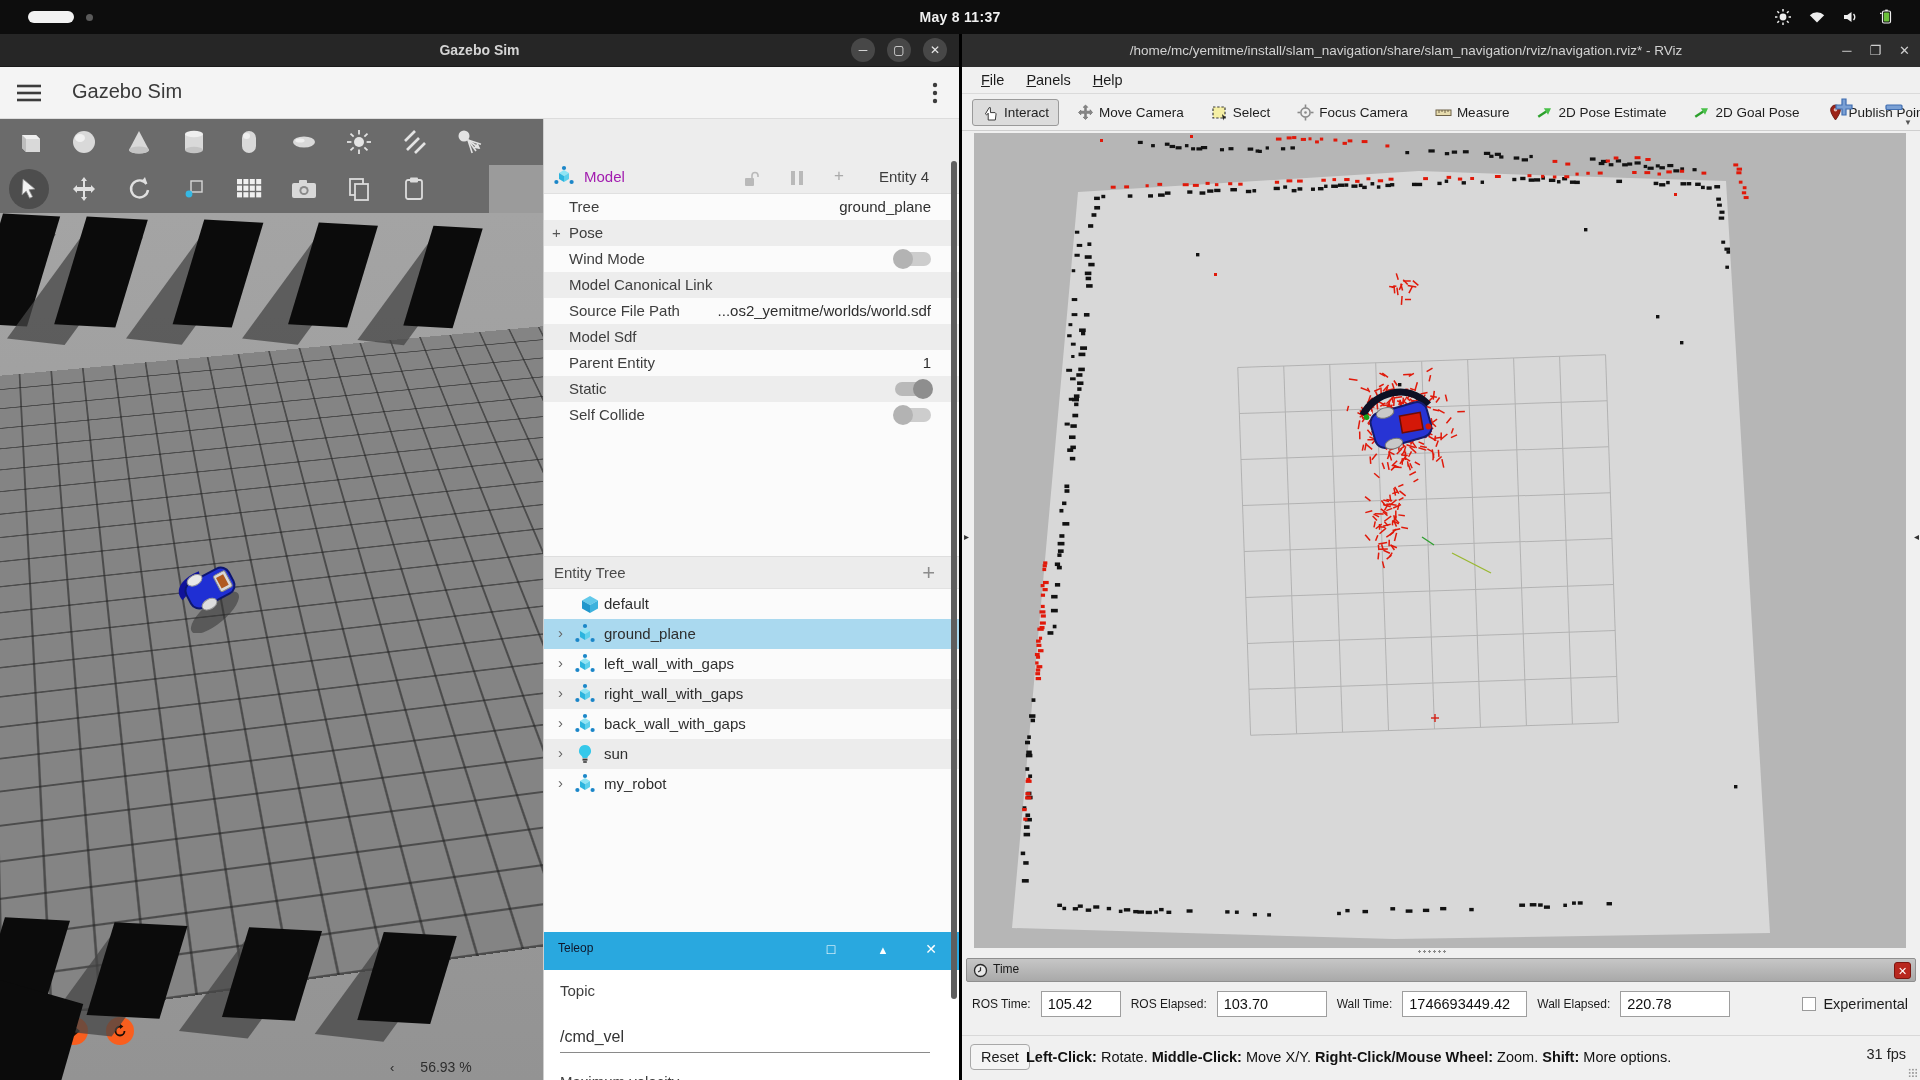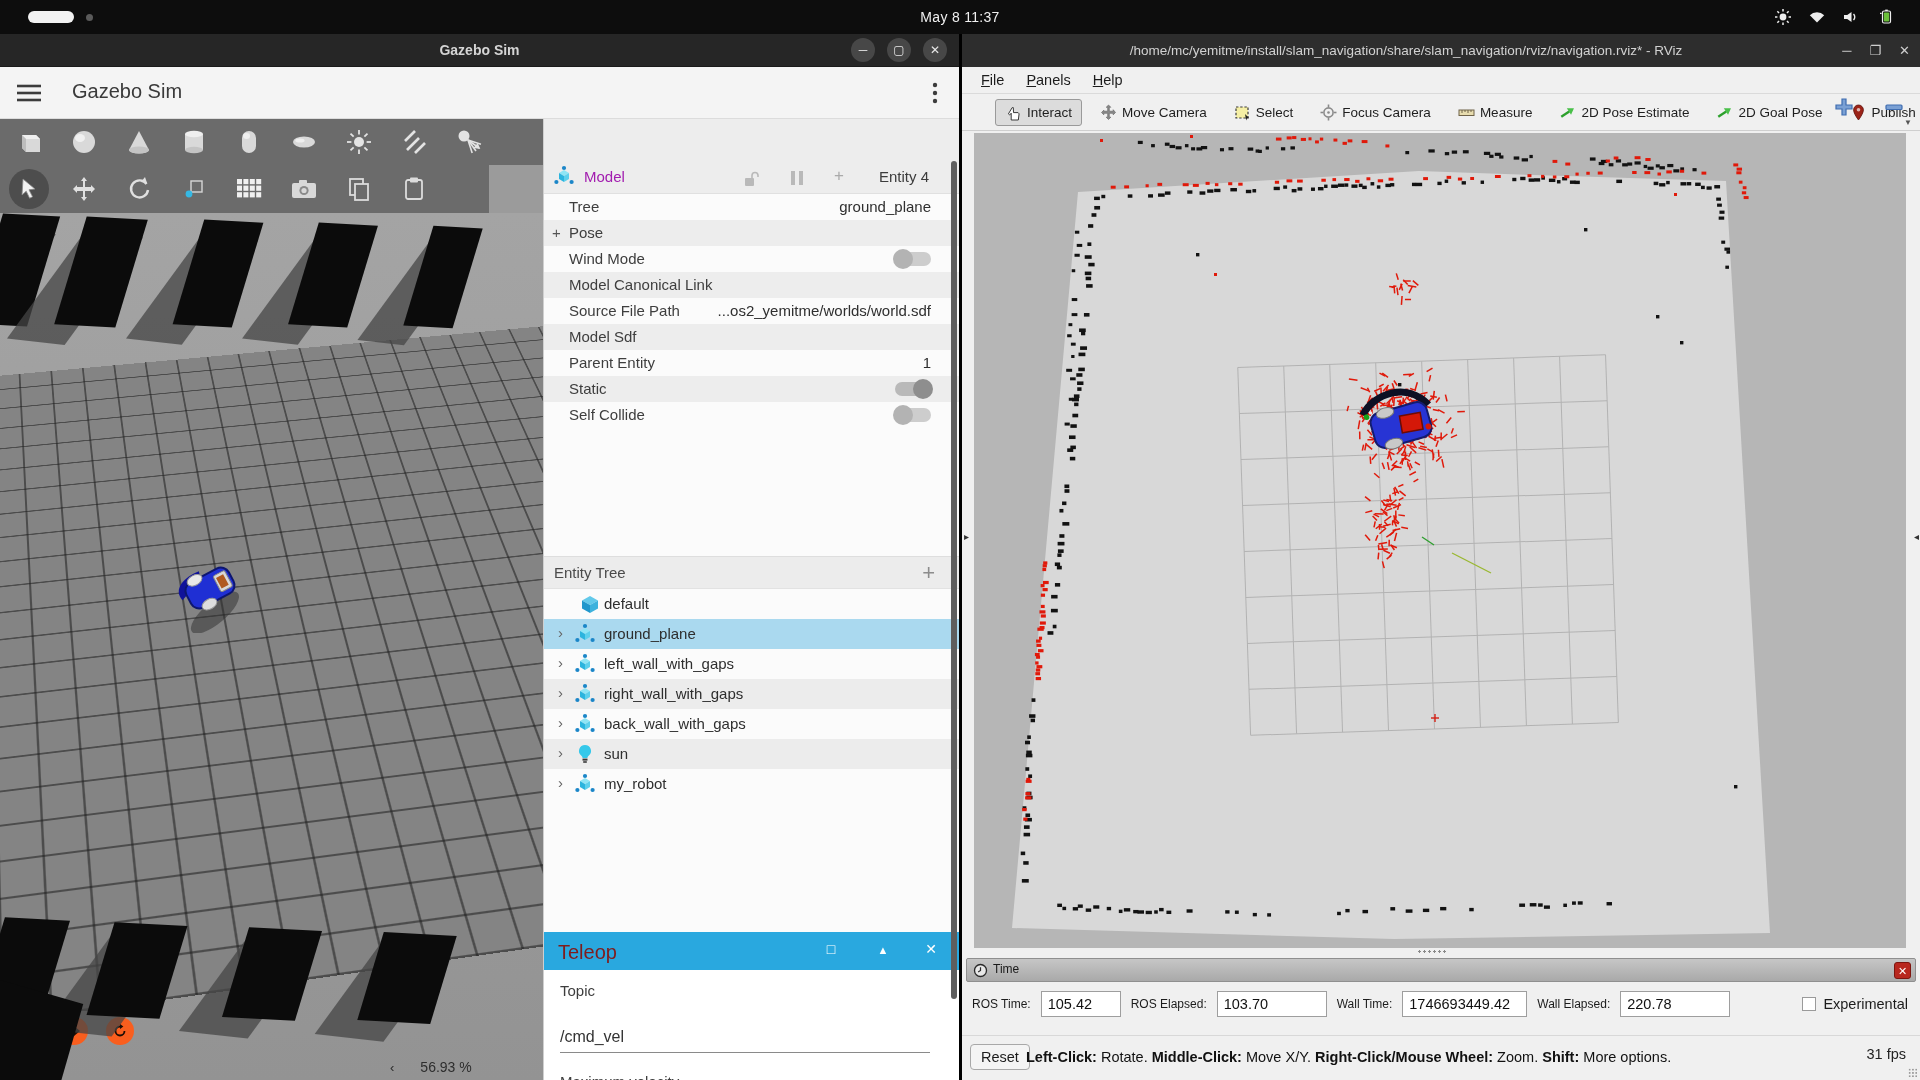--- a/index.html
+++ b/index.html
@@ -6,21 +6,21 @@
   html,body { width:1920px; height:1080px; overflow:hidden; background:#000;
     font-family:"Liberation Sans","DejaVu Sans",sans-serif; }
   .abs { position:absolute; }
 
   
   #topbar { position:absolute; left:0; top:0; width:1920px; height:34px; background:#0d0d0d;
     color:#eee; }
   #ws-pill { position:absolute; left:28px; top:11px; width:46px; height:12px; background:#f2f2f2; border-radius:7px; }
   #ws-dot { position:absolute; left:86px; top:14px; width:7px; height:7px; background:#5a5a5a; border-radius:50%; }
   #clock { position:absolute; left:0; right:0; top:0; height:34px; text-align:center; line-height:34px;
-    font-size:14px; font-weight:normal; color:#f0f0f0; letter-spacing:.3px; }
+    font-size:14px; font-weight:bold; color:#f0f0f0; letter-spacing:.3px; }
   #sysicons { position:absolute; right:26px; top:0; height:34px; display:flex; align-items:center; gap:16px; }
   #sysicons .sicon { width:18px; height:18px; display:inline-block; }
 
   
   #gz { position:absolute; left:0; top:34px; width:959px; height:1046px; background:#f2f2f2; }
   #gz-titlebar { position:absolute; left:0; top:0; width:100%; height:33px; background:#262626;
     border-bottom:1px solid #1a1a1a; }
   #gz-title { position:absolute; left:0; right:0; top:0; height:33px; text-align:center; line-height:33px;
     color:#d5d5d5; font-size:14px; font-weight:bold; }
   .gz-winbtns { position:absolute; right:12px; top:4px; display:flex; gap:12px; }
@@ -94,21 +94,21 @@
   .trow.alt { background:#ececec; }
   .trow.sel { background:#aad9ef; }
   .trow .tchev { position:absolute; left:14px; top:5px; font-size:15px; color:#666; }
   .trow .ticon { position:absolute; left:30px; top:4px; width:22px; height:22px; }
   .trow .ticon.noexp { left:35px; }
   .trow .tlabel { position:absolute; left:60px; top:6px; font-size:15px; color:#2e2e2e; }
   #tree-white { position:absolute; left:0; top:680px; width:100%; height:133px; background:#fbfbfb; }
 
   #teleop { position:absolute; left:0; top:813px; width:100%; height:148px; background:#ffffff; }
   #teleop-header { position:absolute; left:0; top:0; width:100%; height:38px; background:#29a8df; }
-  #teleop-title { position:absolute; left:14px; top:9px; font-size:20px; color:#7f1d1d; }
+  #teleop-title { position:absolute; left:14px; top:9px; font-size:12px; color:#0f172a; }
   .th-btn { position:absolute; top:9px; color:#fff; font-size:14px; width:20px; text-align:center; }
   #teleop-undock { right:118px; }
   #teleop-collapse { right:66px; font-size:11px; top:12px; }
   #teleop-close { right:18px; }
   #teleop-topic-label { position:absolute; left:16px; top:50px; font-size:15px; color:#3d3d3d; }
   #teleop-topic-value { position:absolute; left:16px; top:96px; width:370px; font-size:16px; color:#333;
     background:transparent; border:none; border-bottom:1px solid #8a8a8a; padding-bottom:6px; outline:none;
     font-family:"Liberation Sans",sans-serif; }
   #teleop-maxvel { position:absolute; left:16px; top:141px; font-size:15px; color:#3d3d3d; }
   #gz-scrollbar { position:absolute; right:2px; top:42px; width:6px; height:838px; background:#5e5e5e; border-radius:3px; }
@@ -118,21 +118,21 @@
   #rv-titlebar { position:absolute; left:0; top:0; width:100%; height:33px; background:#2d2d2d; }
   #rv-title { position:absolute; left:0; right:70px; top:0; height:33px; text-align:center; line-height:33px;
     color:#d2d2d2; font-size:13.5px; white-space:nowrap; overflow:hidden; }
   #rv-winbtns { position:absolute; right:10px; top:0; height:33px; display:flex; gap:18px; align-items:center;
     color:#cfcfcf; font-size:13px; }
   #rv-menubar { position:absolute; left:0; top:33px; width:100%; height:27px; background:#f0f0f0;
     border-bottom:1px solid #dadada; display:flex; align-items:center; padding-left:10px; gap:4px; }
   .menu-item { font-size:14.5px; color:#1c1c1c; padding:2px 9px; }
   .menu-item span { text-decoration:underline; }
   #rv-toolbar { position:absolute; left:0; top:60px; width:100%; height:37px; background:#f0f0f0;
-    border-bottom:1px solid #cfcfcf; display:flex; align-items:center; padding-left:27px; }
+    border-bottom:1px solid #cfcfcf; display:flex; align-items:center; padding-left:4px; }
   #rv-toolbar .grip { width:6px; height:26px; margin-right:6px;
     background-image:radial-gradient(#b5b5b5 1px, transparent 1.2px); background-size:3px 4px; }
   .rtool { display:flex; align-items:center; gap:5px; padding:4px 9px; margin-right:9px; border-radius:3px;
     font-size:13.5px; color:#1e1e1e; white-space:nowrap; }
   .rtool.active { background:#dcdcdc; border:1px solid #9a9a9a; }
   .rtool .ticn { width:17px; height:17px; display:inline-block; }
   #rv-addremove { position:absolute; right:16px; top:63px; display:flex; gap:30px; align-items:center; }
   #rv-addremove .pm { width:20px; height:20px; }
   #rv-minus-arrow { position:absolute; right:8px; top:84px; font-size:8px; color:#555; }
 

